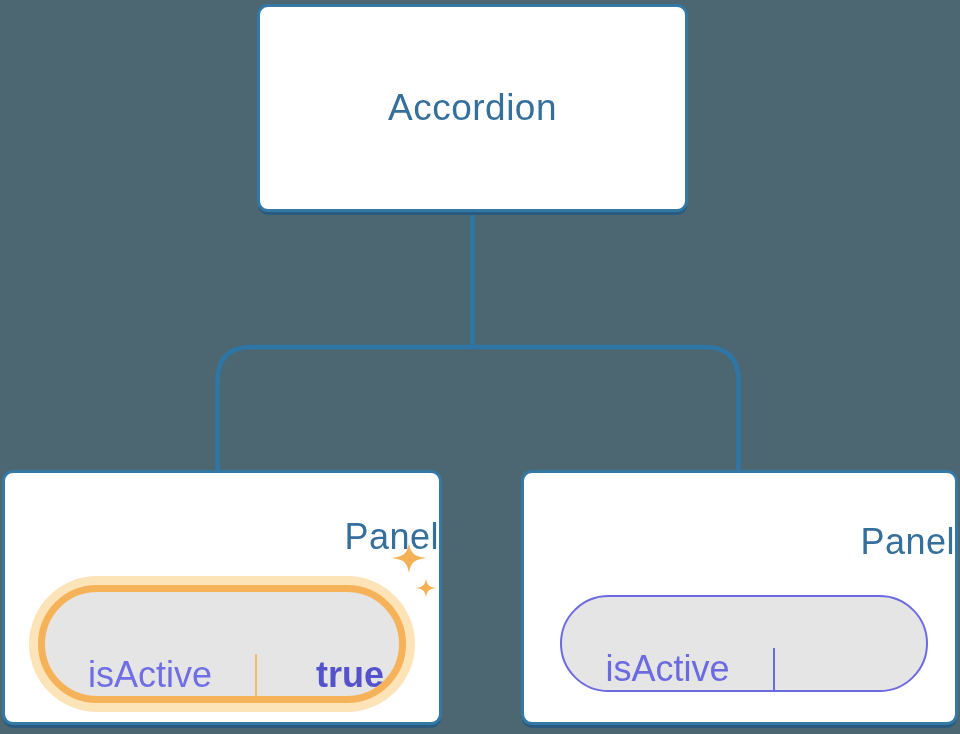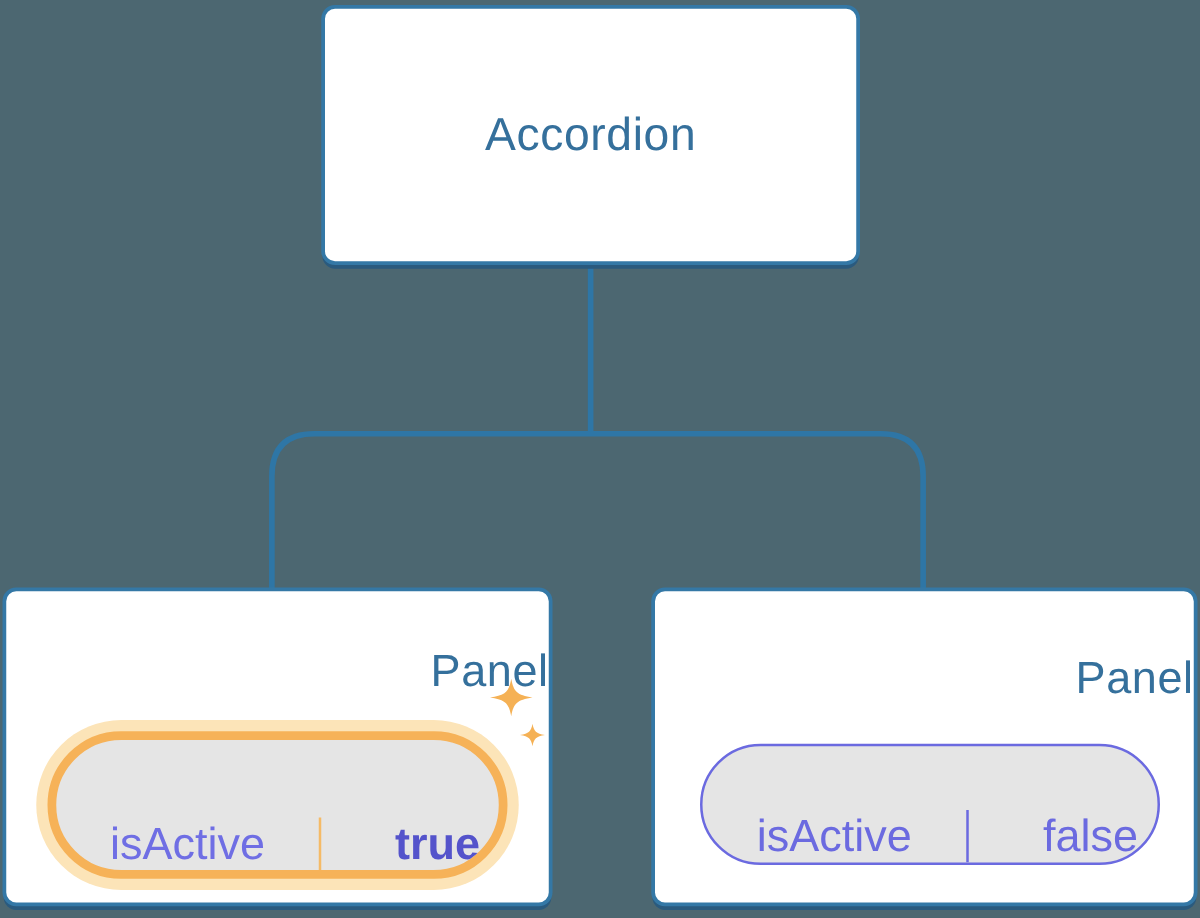--- a/index.html
+++ b/index.html
@@ -135,17 +135,16 @@
       <path d="M23 4 C 25 14.5, 27.5 17, 40 19 C 27.5 21, 25 23.5, 23 34 C 21 23.5, 18.5 21, 6 19 C 18.5 17, 21 14.5, 23 4 Z"></path>
       <path d="M40 40 C 41.2 46.2, 42.8 47.8, 50 49 C 42.8 50.2, 41.2 51.8, 40 58 C 38.8 51.8, 37.2 50.2, 30 49 C 37.2 47.8, 38.8 46.2, 40 40 Z"></path>
     </svg>
   </div>
 
   <div class="node node-panel-right">
     <div class="panel-title">Panel</div>
 
     <div class="pill pill-inactive">
       <div class="pill-cell pill-cell-name">isActive</div>
-      <div class="pill-cell pill-cell-value">false</div>
     </div>
   </div>
 
 </div>
 
 </body></html>

